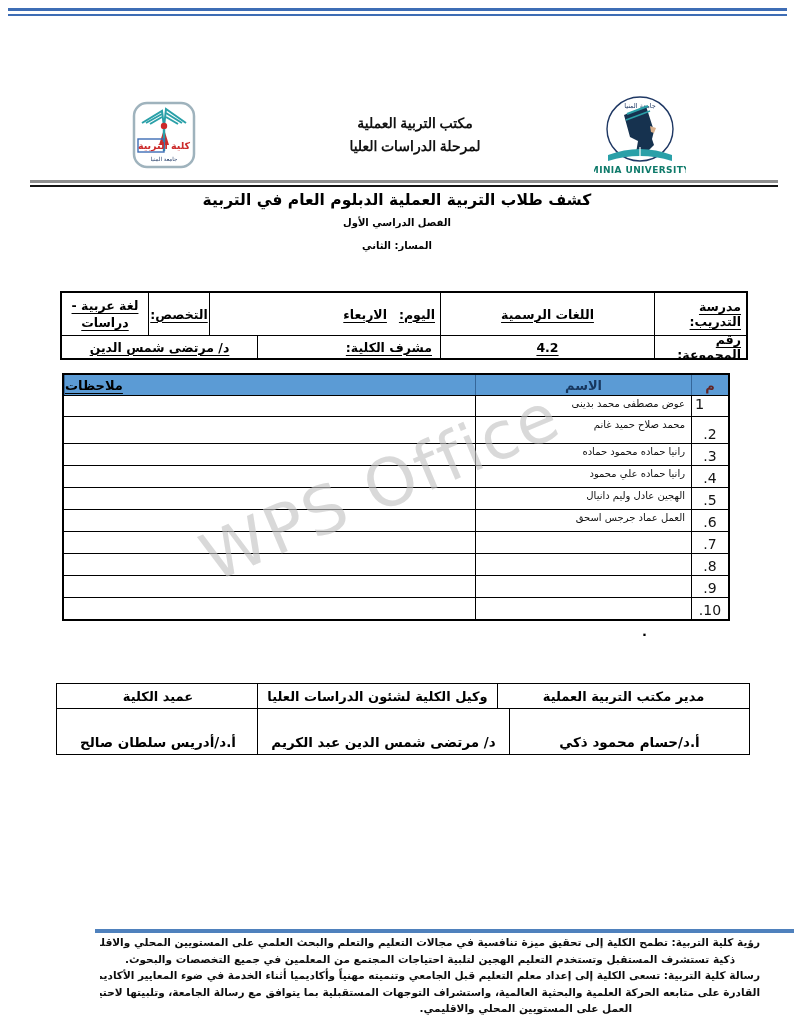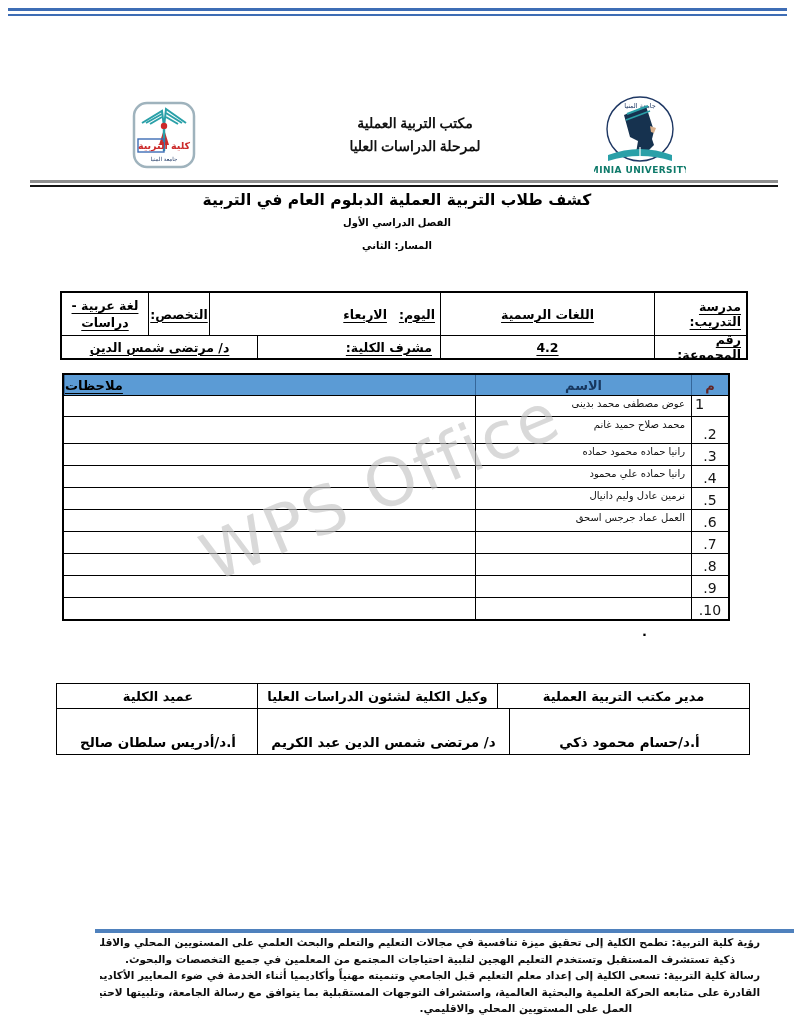--- a/index.html
+++ b/index.html
@@ -197,21 +197,21 @@
       <div class="scell scell-name">رانيا حماده محمود حماده</div>
       <div class="scell scell-notes"></div>
     </div>
     <div class="srow rhn">
       <div class="scell scell-num">.4</div>
       <div class="scell scell-name">رانيا حماده علي محمود</div>
       <div class="scell scell-notes"></div>
     </div>
     <div class="srow rhn">
       <div class="scell scell-num">.5</div>
-      <div class="scell scell-name">نرمين عادل وليم دانيال</div>
+      <div class="scell scell-name">الهجين عادل وليم دانيال</div>
       <div class="scell scell-notes"></div>
     </div>
     <div class="srow rhn">
       <div class="scell scell-num">.6</div>
       <div class="scell scell-name">العمل عماد جرجس اسحق</div>
       <div class="scell scell-notes"></div>
     </div>
     <div class="srow rhn">
       <div class="scell scell-num">.7</div>
       <div class="scell scell-name"></div>

